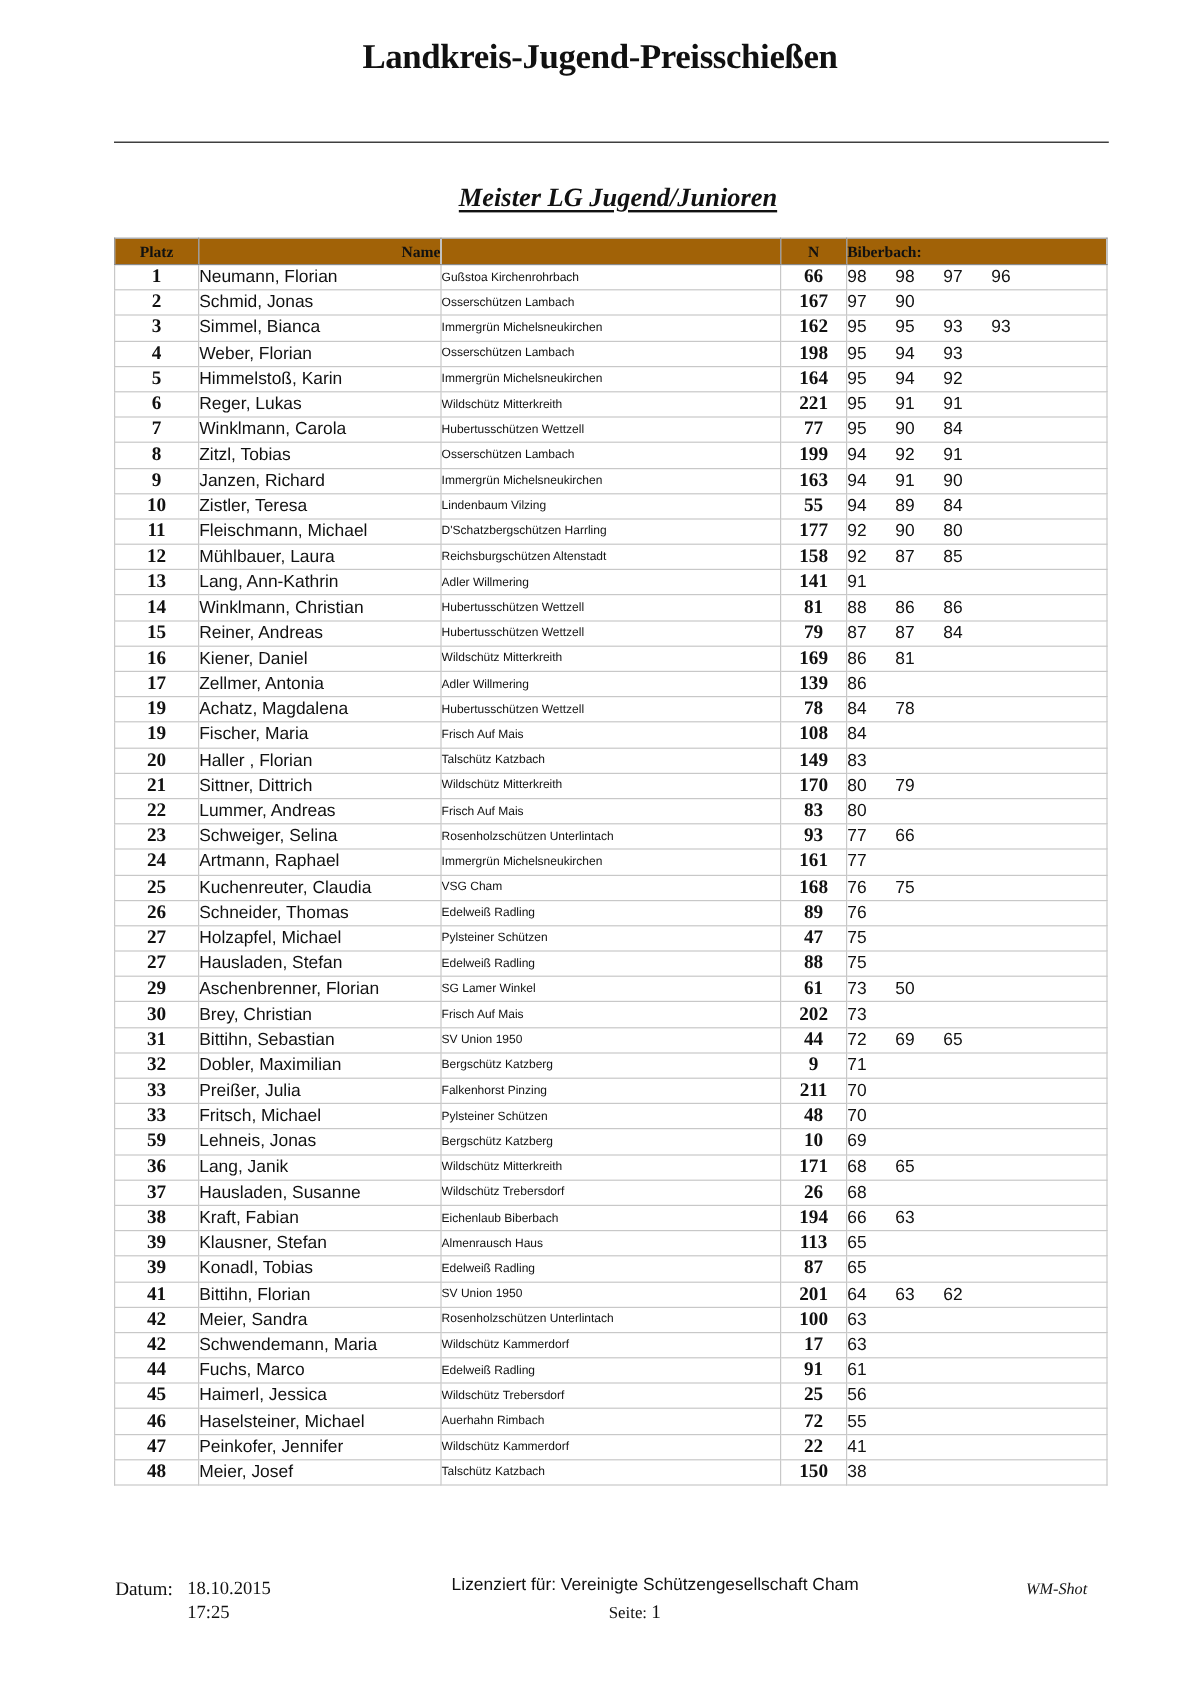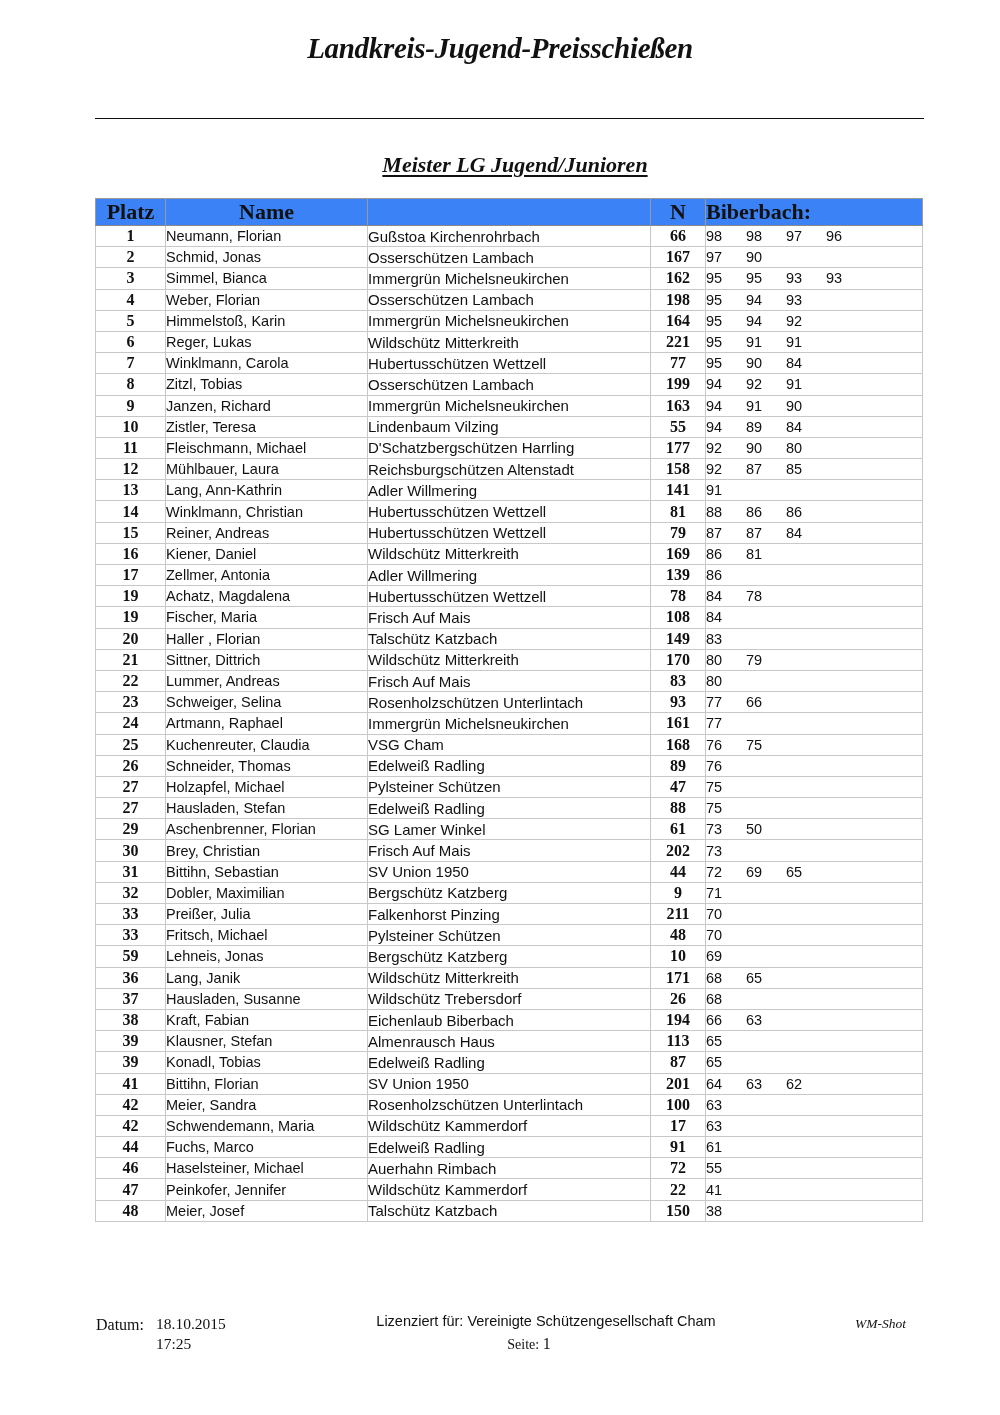--- a/index.html
+++ b/index.html
@@ -1,34 +1,34 @@
 <!DOCTYPE html>
 <html><head>
 <meta charset="utf-8">
 <style>
   html, body { margin: 0; padding: 0; background: #ffffff; }
   body { width: 1000px; height: 1415px; position: relative; font-family: "Liberation Sans", sans-serif; color: #111; }
   .title { position: absolute; top: 32px; left: 0; width: 1000px; text-align: center;
-    font-family: "Liberation Serif", serif; font-weight: bold; font-size: 29px; letter-spacing: -0.3px; font-style: italic; }
+    font-family: "Liberation Serif", serif; font-weight: bold; font-size: 29px; letter-spacing: -0.3px; }
   .rule { position: absolute; top: 118px; left: 95px; width: 829px; height: 0; border-top: 1.6px solid #111; }
   .subtitle { position: absolute; top: 152px; left: 15px; width: 1000px; text-align: center;
     font-family: "Liberation Serif", serif; font-weight: bold; font-style: italic; font-size: 22px;
     text-decoration: underline; text-underline-offset: 3px; }
   table.results { position: absolute; top: 198px; left: 95px; width: 827px; border-collapse: collapse; table-layout: fixed; }
   table.results th, table.results td { border: 1px solid #c8c8c8; height: 20.2px; padding: 0; overflow: hidden; white-space: nowrap; }
-  table.results thead th { background: #3b82f6; border-color: #9a9a9a; border-bottom: 1px solid #8a8a8a;
-    font-family: "Liberation Serif", serif; font-weight: bold; font-size: 22px; height: 21px; }
+  table.results thead th { background: #a16207; border-color: #9a9a9a; border-bottom: 1px solid #8a8a8a;
+    font-family: "Liberation Serif", serif; font-weight: bold; font-size: 13px; height: 21px; }
   th.h-platz { text-align: center; }
-  th.h-name { text-align: center; padding-left: 21px; }
+  th.h-name { text-align: right; padding-left: 21px; }
   th.h-club { text-align: left; }
   th.h-n { text-align: center; }
   th.h-res { text-align: left; padding-left: 25px; }
   td.platz { text-align: center; font-family: "Liberation Serif", serif; font-weight: bold; font-size: 16px; padding-top: 3px; }
   td.name { padding-left: 10px; font-size: 14.5px; }
-  td.club { padding-left: 10px; font-size: 15px; }
+  td.club { padding-left: 10px; font-size: 10px; }
   td.n { text-align: center; font-family: "Liberation Serif", serif; font-weight: bold; font-size: 16px; padding-top: 3px; }
   td.res { padding-left: 28px; font-size: 14.5px; }
   td.res span { display: inline-block; width: 40px; }
   tbody tr td { border-top-color: #bdbdbd; border-bottom-color: #bdbdbd; }
   .footer { position: absolute; top: 1313px; left: 0; width: 1000px; font-family: "Liberation Serif", serif; font-size: 15px; }
   .f-datum-label { position: absolute; left: 96px; top: 3px; font-size: 16px; }
   .f-date { position: absolute; left: 156px; top: 2px; font-size: 15.5px; }
   .f-time { position: absolute; left: 156px; top: 22px; font-size: 15.5px; }
   .f-license { position: absolute; left: 0; width: 1092px; text-align: center; top: 0; font-family: "Liberation Sans", sans-serif; font-size: 14.5px; }
   .f-page { position: absolute; left: 0; width: 1058px; text-align: center; top: 22px; font-size: 14px; }
@@ -362,20 +362,27 @@
         <td class="res"><span>63</span></td>
       </tr>
       <tr>
         <td class="platz">44</td>
         <td class="name">Fuchs, Marco</td>
         <td class="club">Edelweiß Radling</td>
         <td class="n">91</td>
         <td class="res"><span>61</span></td>
       </tr>
       <tr>
+        <td class="platz">45</td>
+        <td class="name">Haimerl, Jessica</td>
+        <td class="club">Wildschütz Trebersdorf</td>
+        <td class="n">25</td>
+        <td class="res"><span>56</span></td>
+      </tr>
+      <tr>
         <td class="platz">46</td>
         <td class="name">Haselsteiner, Michael</td>
         <td class="club">Auerhahn Rimbach</td>
         <td class="n">72</td>
         <td class="res"><span>55</span></td>
       </tr>
       <tr>
         <td class="platz">47</td>
         <td class="name">Peinkofer, Jennifer</td>
         <td class="club">Wildschütz Kammerdorf</td>

